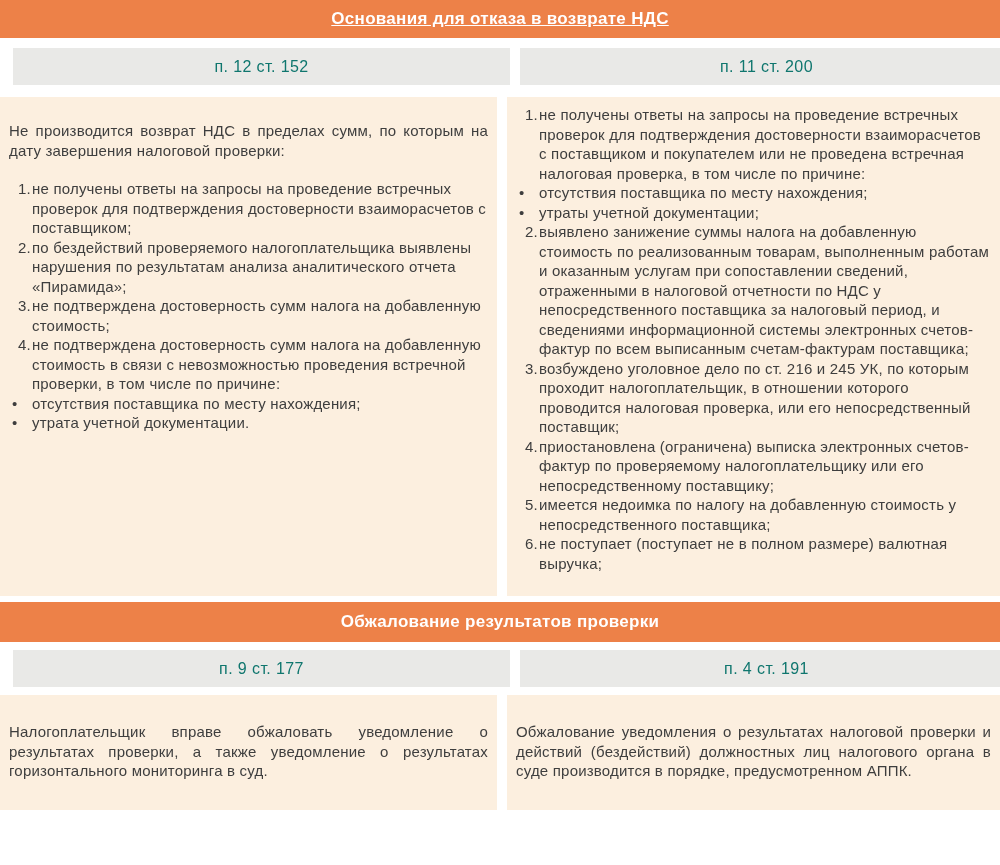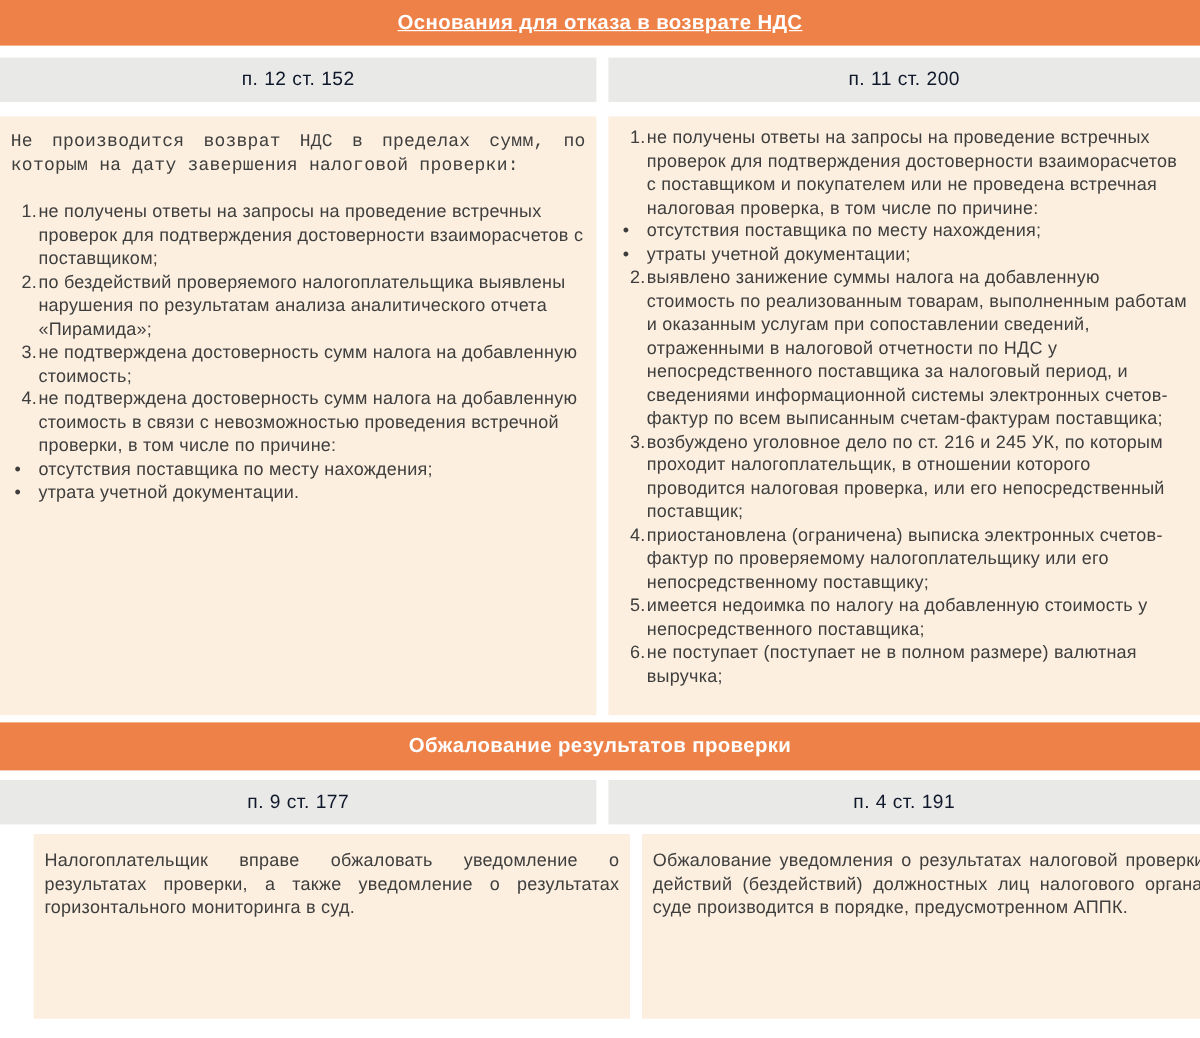--- a/index.html
+++ b/index.html
@@ -23,47 +23,47 @@
     display: flex;
     align-items: center;
     justify-content: center;
   }
   #banner-1 { top: 0; height: 38px; text-decoration: underline; }
   #banner-2 { top: 602px; height: 40px; }
   .colhead {
     position: absolute;
     height: 37px;
     background: #e9e9e7;
-    color: #0f172a;
+    color: #0f766e;
     font-size: 16px;
     letter-spacing: 0.4px;
     display: flex;
     align-items: center;
     justify-content: center;
+    margin-left: 13px;
   }
   .col-left  { left: 0;    width: 497px; }
   .col-right { left: 507px; width: 493px; }
   #colhead-1l, #colhead-1r { top: 48px; }
   #colhead-2l, #colhead-2r { top: 650px; }
   .panel {
     position: absolute;
     background: #fcefdf;
     box-sizing: border-box;
     padding: 8px 9px;
     font-size: 15px;
     line-height: 1.3;
     letter-spacing: 0.2px;
     overflow: hidden;
   }
   #panel-1l, #panel-1r { top: 97px; height: 499px; }
-  #panel-2l, #panel-2r { top: 695px; height: 154px; padding-top: 13px; margin-left: 28px; }
+  #panel-2l, #panel-2r { top: 695px; height: 115px; padding-top: 27px; }
   .intro {
-    margin: 4px 0 19px 0;
+    margin: 16px 0 19px 0;
     text-align: justify;
-    font-family: Liberation Mono, monospace;
   }
   .item { display: flex; }
   .item .m { flex: 0 0 auto; }
   .item .t { flex: 1 1 auto; }
   .item.num { padding-left: 9px; }
   .item.num .m { width: 14px; }
   .item.bul { padding-left: 3px; }
   .item.bul .m { width: 20px; }
   .para { margin: 0; text-align: justify; }
   .para + .para { margin-top: 19px; }

